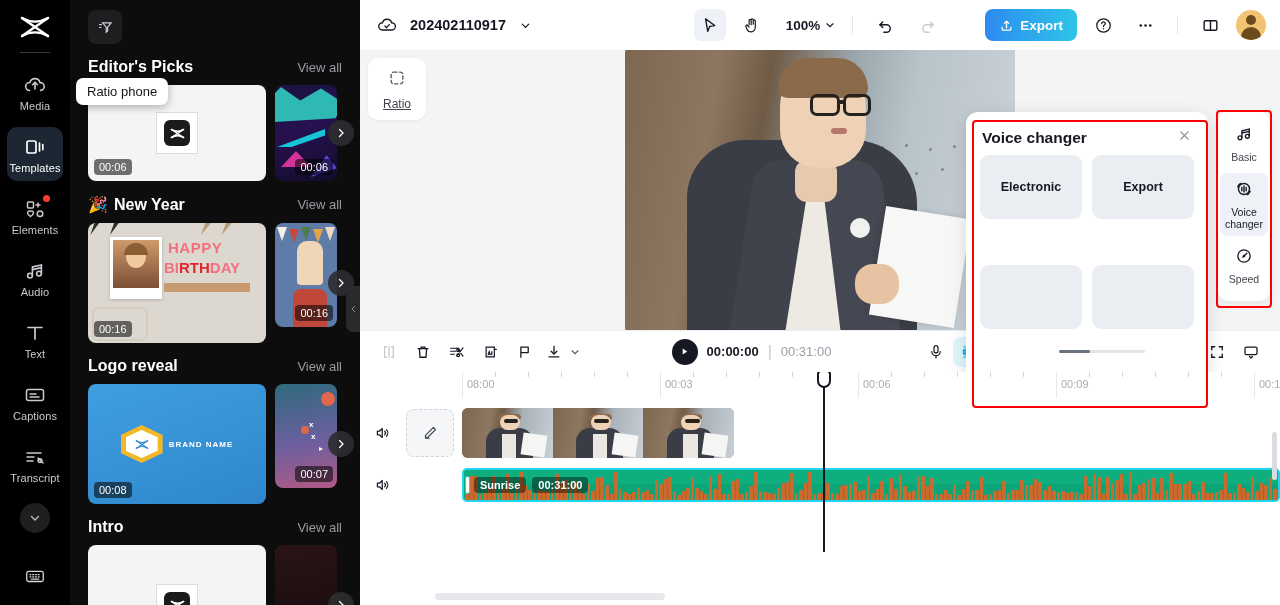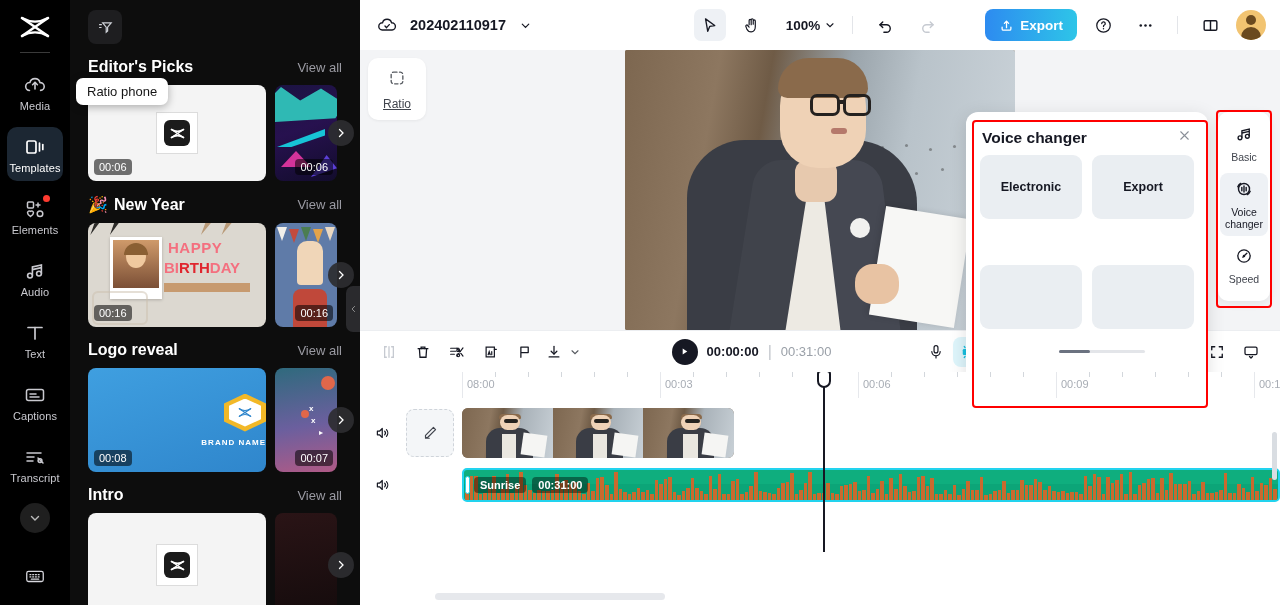--- a/index.html
+++ b/index.html
@@ -55,21 +55,21 @@
   .tpl-sechead {
     display:flex; align-items:center; justify-content:space-between;
     margin-top: 14px; margin-bottom: 9px;
   }
   .tpl-sectitle { color:#fff; font-size: 16px; font-weight: bold; display:flex; align-items:center; gap:6px; }
   .tpl-viewall { color:#9a9aa2; font-size: 13px; cursor:pointer; }
   .tpl-row { display:flex; gap: 9px; position: relative; }
   .card { border-radius: 8px; overflow:hidden; position:relative; cursor:pointer; }
   .card.wide { width: 178px; height: 96px; }
   .card.narrow { width: 62px; height: 96px; }
-  .card.tall { width: 178px; height: 104px; }
+  .card.tall { width: 178px; height: 120px; }
   .card.talln { width: 62px; height: 104px; }
   .dur {
     position:absolute; left: 6px; bottom: 6px; background: rgba(0,0,0,.55);
     color:#fff; font-size: 11px; padding: 2px 5px; border-radius: 4px;
   }
   .dur.right { left: auto; right: 4px; }
   .nextbtn {
     position:absolute; right: -12px; top: 50%; transform: translateY(-50%);
     width: 26px; height: 26px; border-radius: 50%; background: rgba(45,45,48,.92);
     display:flex; align-items:center; justify-content:center; color:#fff; z-index: 4; cursor:pointer;
@@ -439,21 +439,21 @@
             </svg>
         </div>
       </div>
 
       <div class="tpl-sechead">
         <div class="tpl-sectitle">Logo reveal</div>
         <div class="tpl-viewall">View all</div>
       </div>
       <div class="tpl-row">
         <div class="card tall">
-          <div style="width:100%;height:100%;background:linear-gradient(160deg,#3f9fe0,#2f86cc);position:relative;display:flex;flex-direction:column;align-items:flex-end;justify-content:center;gap:6px;">
+          <div style="width:100%;height:100%;background:linear-gradient(160deg,#3f9fe0,#2f86cc);position:relative;display:flex;align-items:center;justify-content:center;gap:6px;">
             <div style="width:42px;height:38px;background:#f2b827;clip-path:polygon(50% 0,100% 26%,100% 74%,50% 100%,0 74%,0 26%);display:flex;align-items:center;justify-content:center;">
               <div style="width:32px;height:28px;background:#fff;clip-path:polygon(50% 0,100% 26%,100% 74%,50% 100%,0 74%,0 26%);display:flex;align-items:center;justify-content:center;">
                 <svg width="16" height="13" viewBox="0 0 34 26">
                     <g fill="none" stroke="#2f86cc" stroke-width="2.6" stroke-linecap="round">
                       <path d="M5 5 L29 21"></path>
                       <path d="M29 5 L5 21"></path>
                       <path d="M5 5 C13 10 21 10 29 5"></path>
                       <path d="M5 21 C13 16 21 16 29 21"></path>
                     </g>
                   </svg>

